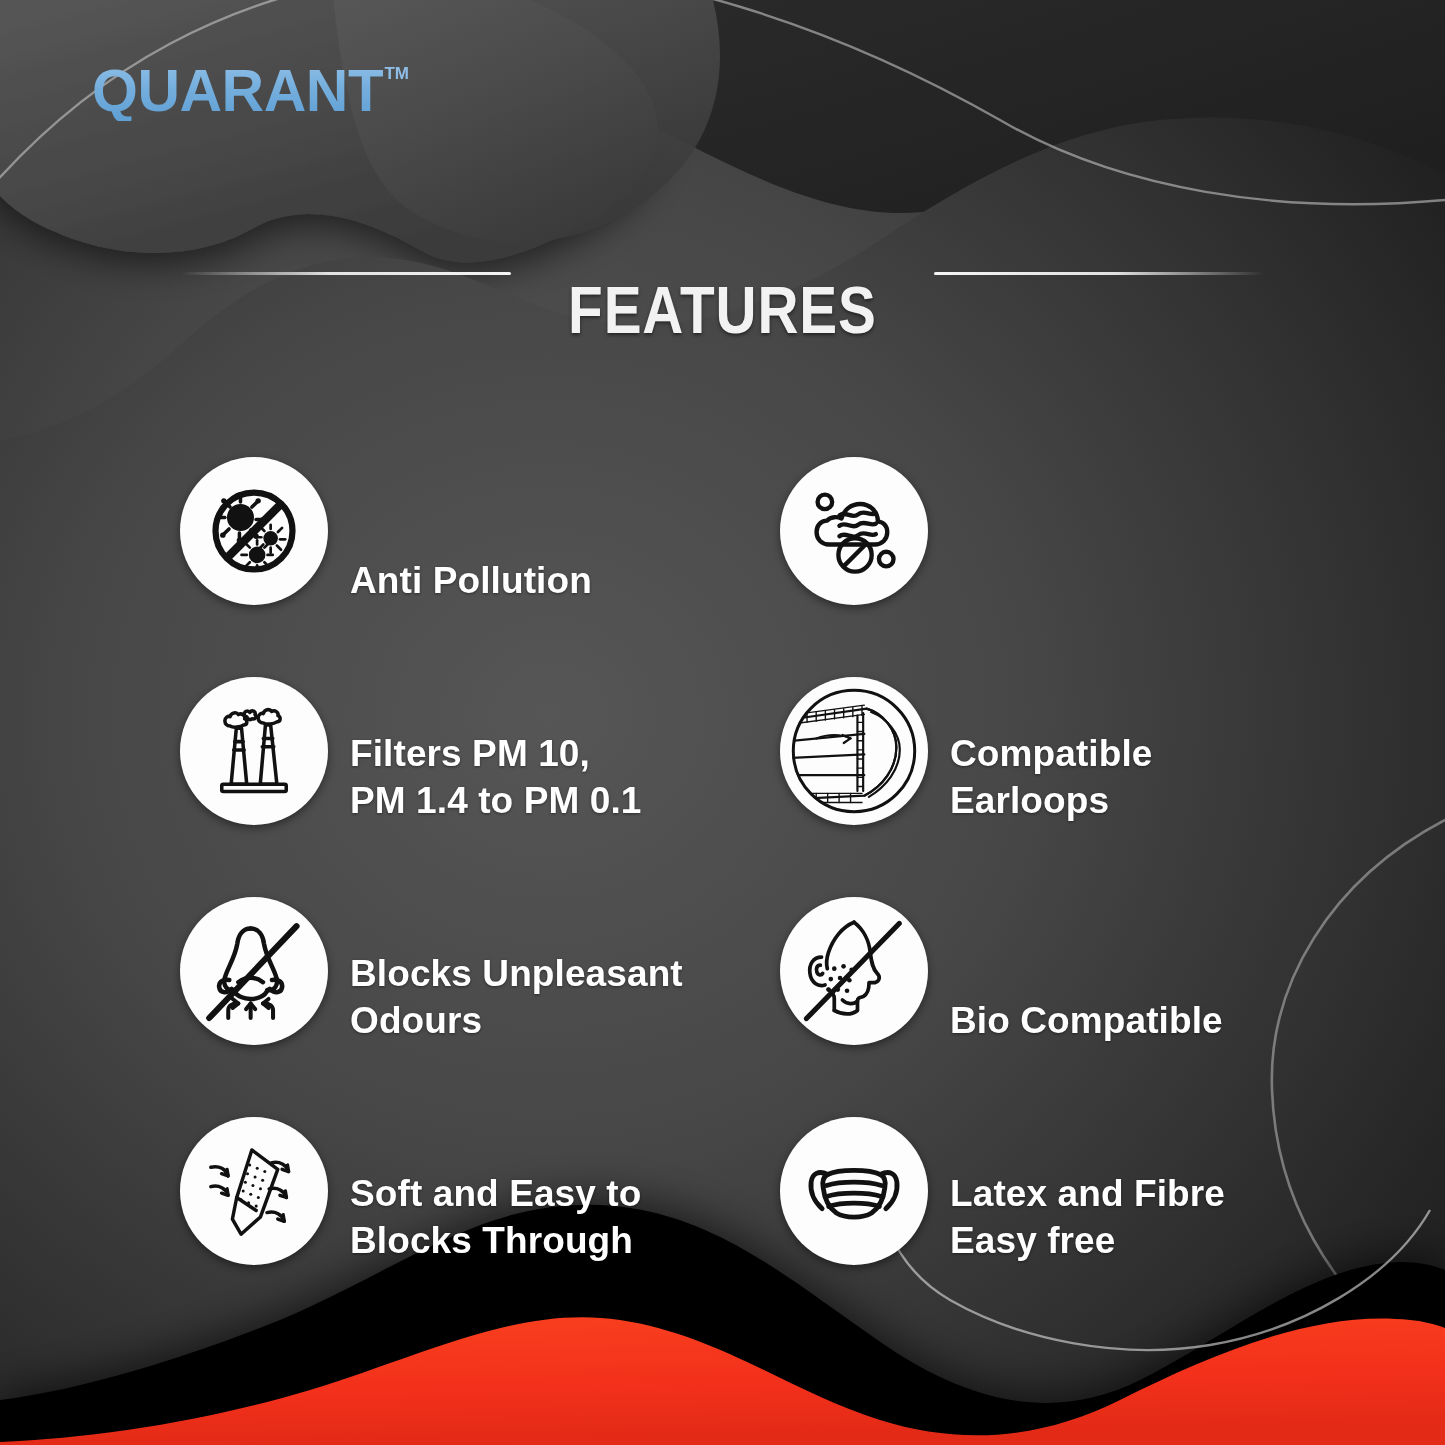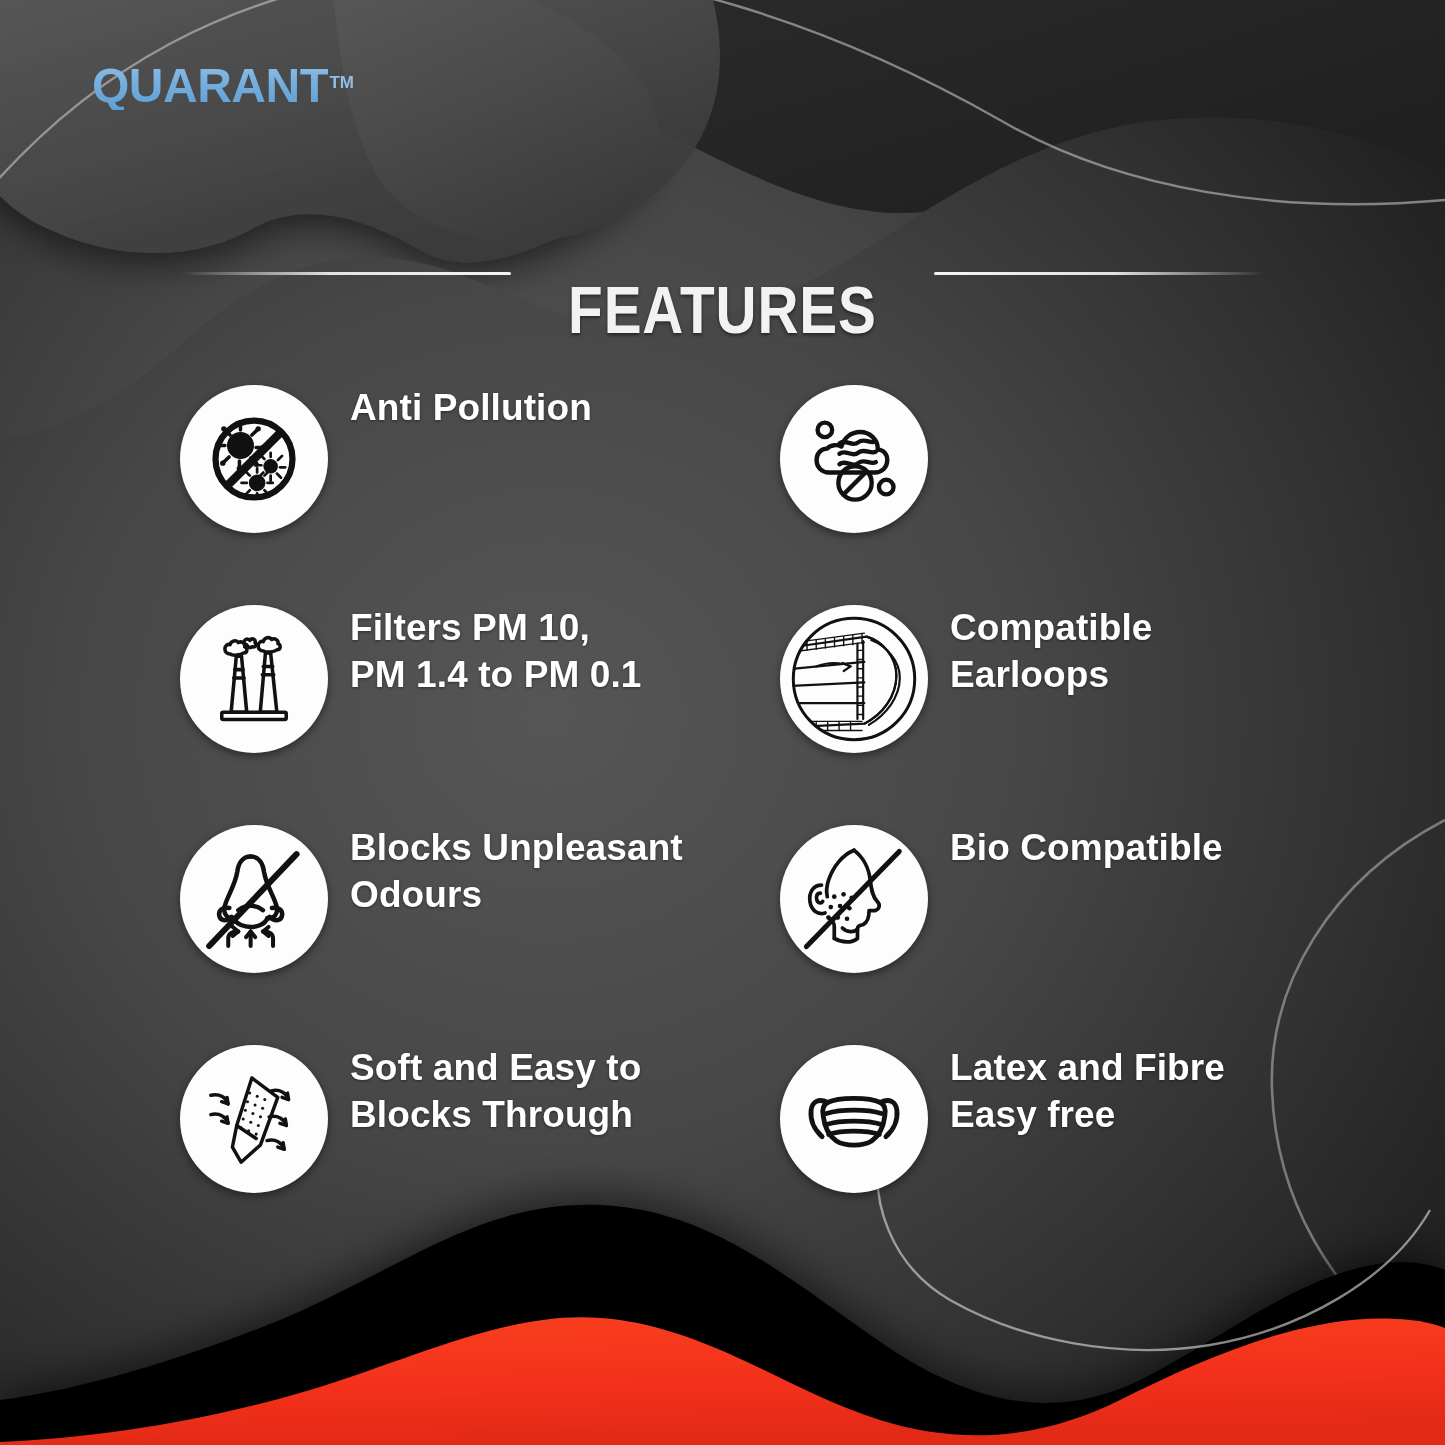--- a/index.html
+++ b/index.html
@@ -26,35 +26,35 @@
 
   
   #logo {
     position:absolute;
     left:92px; top:62px;
     z-index:20;
     display:flex;
     align-items:flex-start;
   }
   #logo .word {
-    font-size:48px;
+    font-size:59px;
     font-weight:bold;
     letter-spacing:-0.5px;
     line-height:1;
     background:linear-gradient(180deg,#8fbfe8 0%,#74aedd 45%,#5f9fd4 100%);
     -webkit-background-clip:text;
     background-clip:text;
     color:#79b1de;
     -webkit-text-fill-color:transparent;
   }
   #logo .tm {
     font-size:17px;
     font-weight:bold;
     color:#8fbfe8;
-    margin-top:11px;
+    margin-top:2px;
     margin-left:1px;
     letter-spacing:0px;
   }
 
   
   #heading-row {
     position:absolute;
     left:0; top:272px;
     width:1445px; height:80px;
     display:flex;
@@ -88,21 +88,21 @@
     position:absolute;
     left:180px; top:385px;
     width:1150px;
     z-index:20;
     display:grid;
     grid-template-columns:600px 550px;
     grid-auto-rows:220px;
   }
   .feature {
     display:flex;
-    align-items:flex-start;
+    align-items:flex-end;
     gap:22px;
   }
   .feature .badge {
     flex:0 0 auto;
     width:148px; height:148px;
     border-radius:50%;
     background:#fdfdfd;
     display:flex;
     align-items:center;
     justify-content:center;

